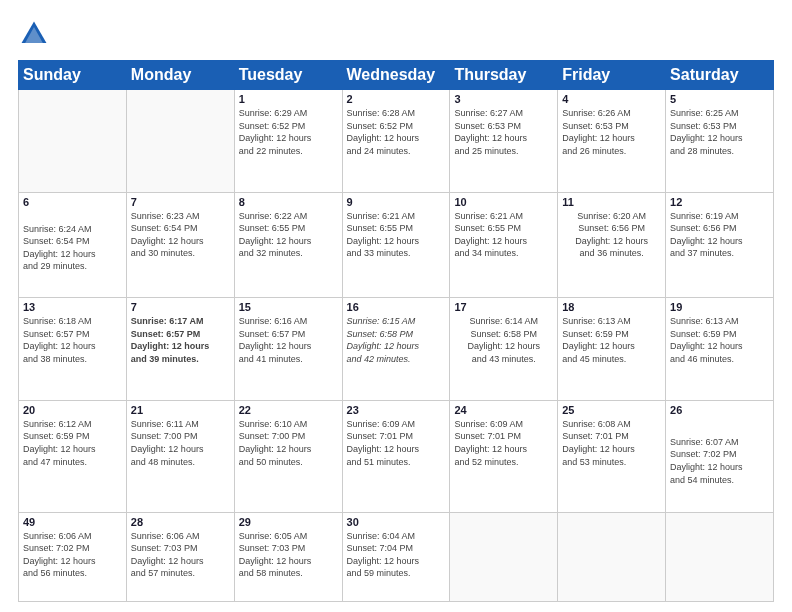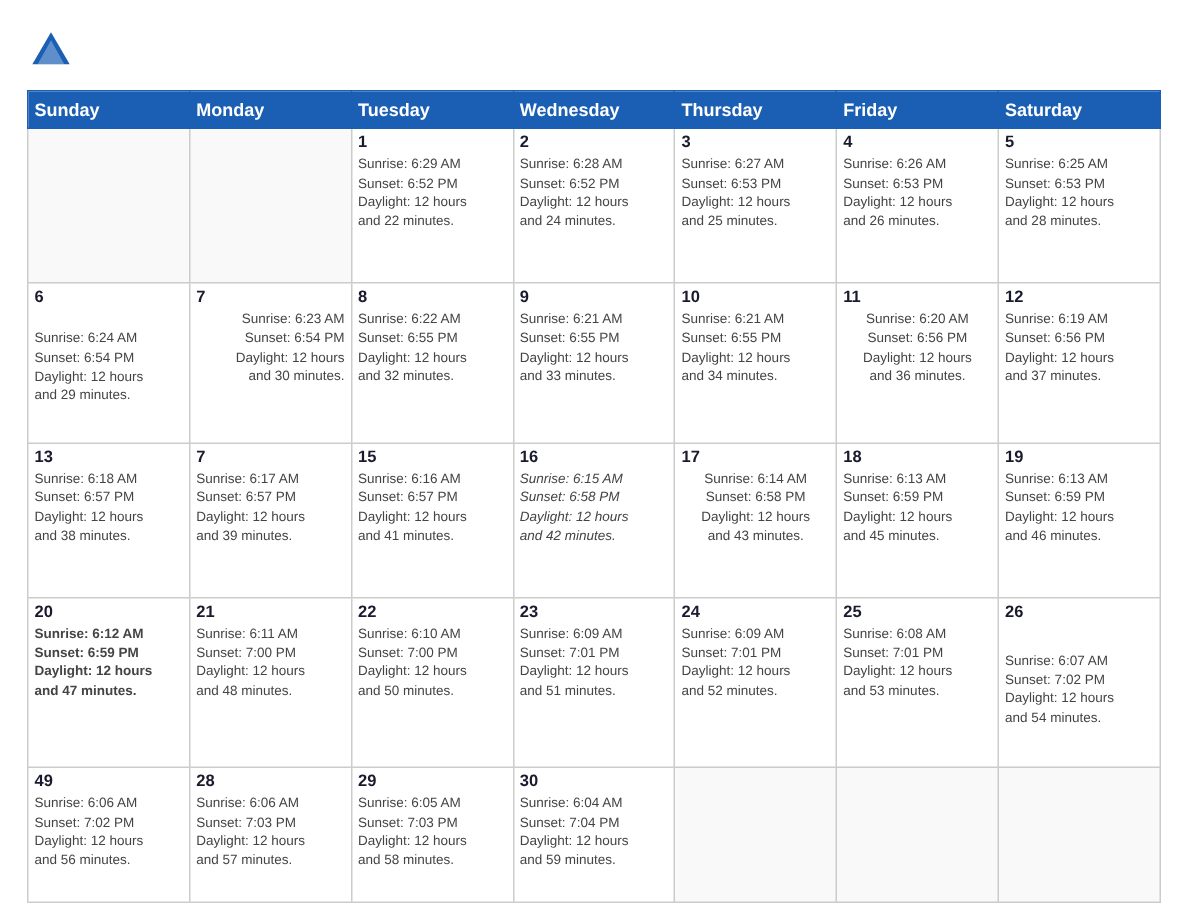--- a/index.html
+++ b/index.html
@@ -62,21 +62,21 @@
     .calendar {
       flex: 1;
       border: 1px solid #ccc;
       border-collapse: collapse;
       width: 100%;
       table-layout: fixed;
     }
     .calendar th {
       background: #1a5fb4;
       color: #fff;
-      font-size: 12px;
+      font-size: 16px;
       font-weight: bold;
       padding: 5px 4px;
       border: 1px solid #1a5fb4;
       text-align: left;
     }
     .calendar td {
       border: 1px solid #ccc;
       vertical-align: top;
       padding: 3px 4px;
       font-size: 9.5px;
@@ -178,21 +178,21 @@
         <tr>
           <td>
             <span class="day-num">6</span>
             <div class="day-info" style="white-space: pre-line; margin-top: 15px;">Sunrise: 6:24 AM
 Sunset: 6:54 PM
 Daylight: 12 hours
 and 29 minutes.</div>
           </td>
           <td>
             <span class="day-num">7</span>
-            <div class="day-info" style="white-space: pre-line; text-align: right;">Sunrise: 6:23 AM
+            <div class="day-info" style="white-space: pre-line;">Sunrise: 6:23 AM
 Sunset: 6:54 PM
 Daylight: 12 hours
 and 30 minutes.</div>
           </td>
           <td>
             <span class="day-num">8</span>
             <div class="day-info" style="white-space: pre-line;">Sunrise: 6:22 AM
 Sunset: 6:55 PM
 Daylight: 12 hours
 and 32 minutes.</div>
@@ -229,21 +229,21 @@
         <tr>
           <td>
             <span class="day-num">13</span>
             <div class="day-info" style="white-space: pre-line;">Sunrise: 6:18 AM
 Sunset: 6:57 PM
 Daylight: 12 hours
 and 38 minutes.</div>
           </td>
           <td>
             <span class="day-num">7</span>
-            <div class="day-info" style="white-space: pre-line;">Sunrise: 6:17 AM
+            <div class="day-info" style="white-space: pre-line; font-weight: bold;">Sunrise: 6:17 AM
 Sunset: 6:57 PM
 Daylight: 12 hours
 and 39 minutes.</div>
           </td>
           <td>
             <span class="day-num">15</span>
             <div class="day-info" style="white-space: pre-line;">Sunrise: 6:16 AM
 Sunset: 6:57 PM
 Daylight: 12 hours
 and 41 minutes.</div>
@@ -273,21 +273,21 @@
             <span class="day-num">19</span>
             <div class="day-info" style="white-space: pre-line;">Sunrise: 6:13 AM
 Sunset: 6:59 PM
 Daylight: 12 hours
 and 46 minutes.</div>
           </td>
         </tr>
         <tr>
           <td>
             <span class="day-num">20</span>
-            <div class="day-info" style="white-space: pre-line; font-weight: bold;">Sunrise: 6:12 AM
+            <div class="day-info" style="white-space: pre-line;">Sunrise: 6:12 AM
 Sunset: 6:59 PM
 Daylight: 12 hours
 and 47 minutes.</div>
           </td>
           <td>
             <span class="day-num">21</span>
             <div class="day-info" style="white-space: pre-line;">Sunrise: 6:11 AM
 Sunset: 7:00 PM
 Daylight: 12 hours
 and 48 minutes.</div>

